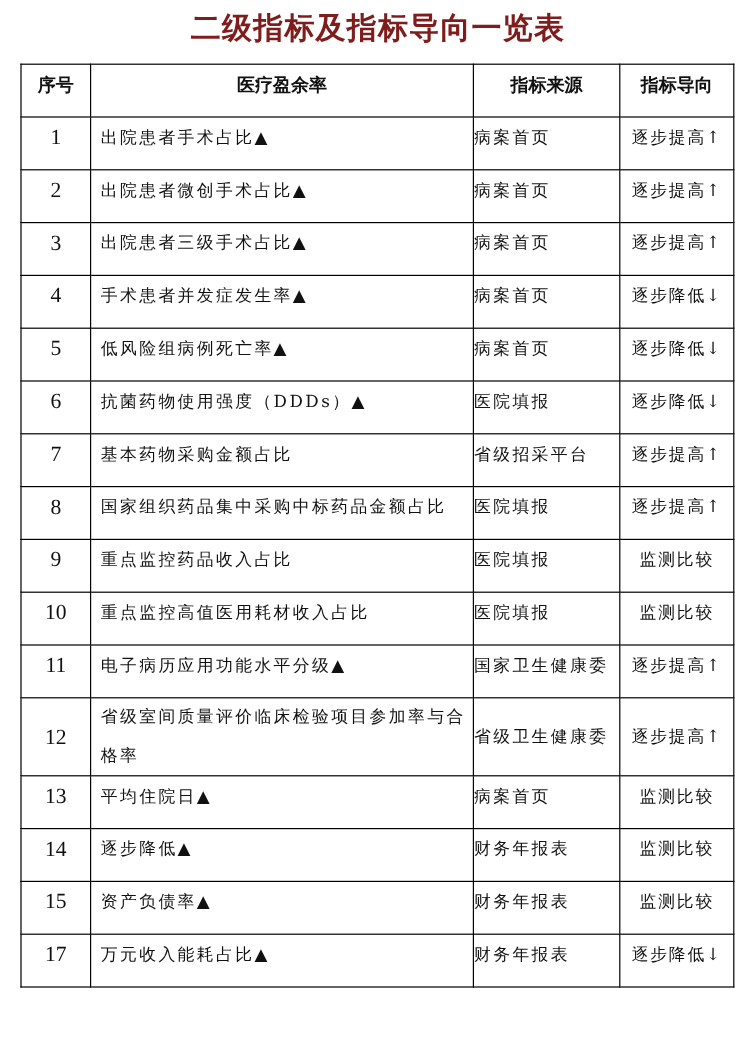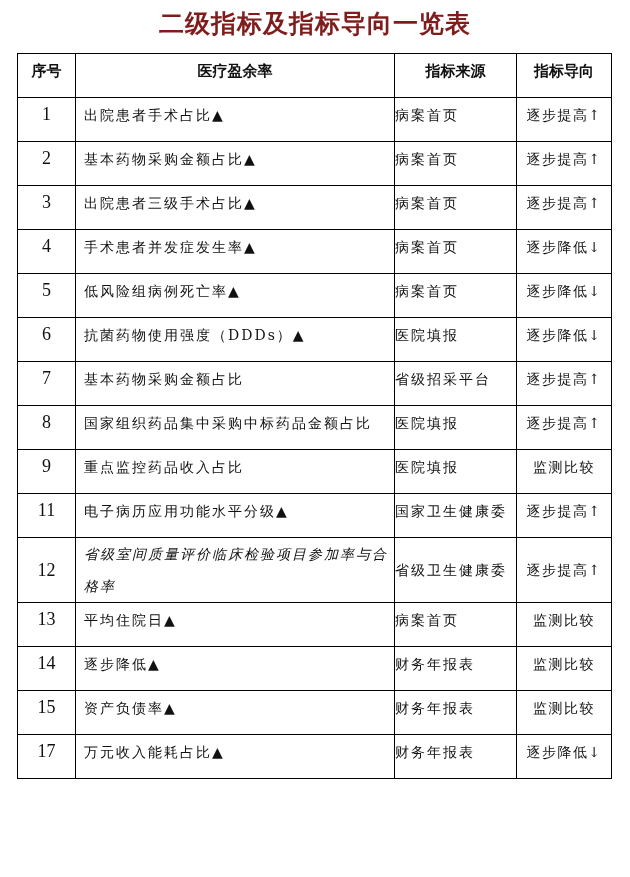--- a/index.html
+++ b/index.html
@@ -13,21 +13,21 @@
   td, th { border: 1.3px solid #000; padding: 0; vertical-align: top; }
   th { height: 43px; font-family: "DejaVu Sans", "Liberation Sans", sans-serif;
        font-size: 15px; font-weight: bold; line-height: 34px; text-align: center; }
   td { height: 43px; font-size: 14px; line-height: 34px; }
   td.no { text-align: center; font-family: "Liberation Serif", serif; font-size: 18px; line-height: 32px; }
   td.name { padding-left: 8px; letter-spacing: 2px; }
   td.src { text-align: left; letter-spacing: 2px; }
   td.dir { text-align: center; letter-spacing: 1.5px; }
   tr.tall td { height: 62px; }
   tr.tall td.no, tr.tall td.src, tr.tall td.dir { vertical-align: middle; line-height: 20px; }
-  tr.tall td.name { line-height: 32px; font-style: italic; }
+  tr.tall td.name { line-height: 32px; }
 </style>
 </head>
 <body>
 
 <div class="title">二级指标及指标导向一览表</div>
 
 <table>
   <colgroup>
     <col style="width:58px">
     <col style="width:319px">
@@ -44,21 +44,21 @@
   </thead>
   <tbody id="tbody">
       <tr>
         <td class="no">1</td>
         <td class="name">出院患者手术占比▲</td>
         <td class="src">病案首页</td>
         <td class="dir">逐步提高↑</td>
       </tr>
       <tr>
         <td class="no">2</td>
-        <td class="name">基本药物采购金额占比▲</td>
+        <td class="name">出院患者微创手术占比▲</td>
         <td class="src">病案首页</td>
         <td class="dir">逐步提高↑</td>
       </tr>
       <tr>
         <td class="no">3</td>
         <td class="name">出院患者三级手术占比▲</td>
         <td class="src">病案首页</td>
         <td class="dir">逐步提高↑</td>
       </tr>
       <tr>
@@ -91,20 +91,26 @@
         <td class="src">医院填报</td>
         <td class="dir">逐步提高↑</td>
       </tr>
       <tr>
         <td class="no">9</td>
         <td class="name">重点监控药品收入占比</td>
         <td class="src">医院填报</td>
         <td class="dir">监测比较</td>
       </tr>
       <tr>
+        <td class="no">10</td>
+        <td class="name">重点监控高值医用耗材收入占比</td>
+        <td class="src">医院填报</td>
+        <td class="dir">监测比较</td>
+      </tr>
+      <tr>
         <td class="no">11</td>
         <td class="name">电子病历应用功能水平分级▲</td>
         <td class="src">国家卫生健康委</td>
         <td class="dir">逐步提高↑</td>
       </tr>
       <tr class="tall">
         <td class="no">12</td>
         <td class="name">省级室间质量评价临床检验项目参加率与合格率</td>
         <td class="src">省级卫生健康委</td>
         <td class="dir">逐步提高↑</td>

